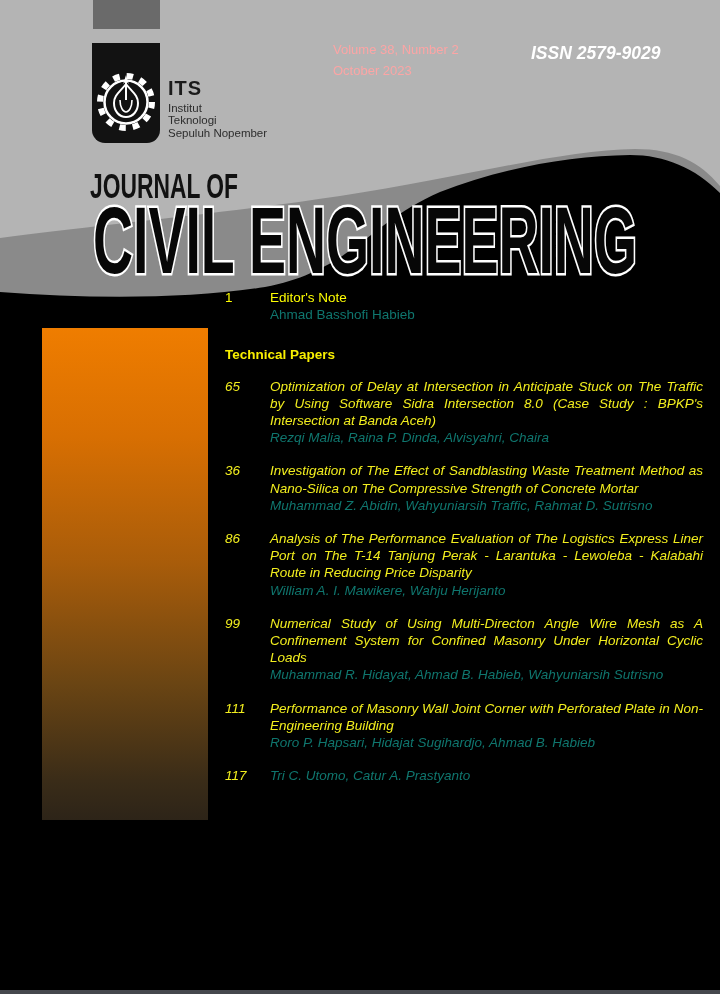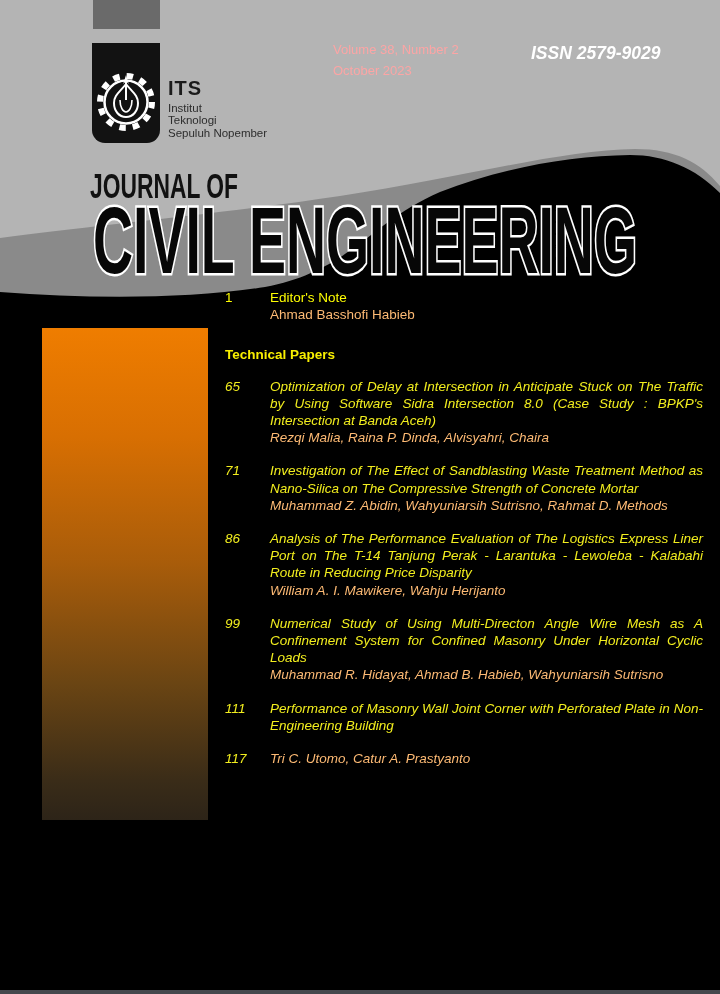--- a/index.html
+++ b/index.html
@@ -25,21 +25,21 @@
             background:linear-gradient(to bottom,#ef7d00 0%,#d86f02 22%,#a85c0a 48%,
                        #6b4513 72%,#3a2c18 92%,#2d2418 100%);}
 
   
   #toc{left:225px;top:289px;width:478px;color:#f2ee1e;font-size:13.5px;
        line-height:17.2px;}
   .row{display:flex;}
   .num{width:45px;flex-shrink:0;}
   .txt{flex:1;}
   .title{text-align:justify;}
-  .authors{color:#fdba74;}
+  .authors{color:#0f766e;}
   .paper{font-style:italic;margin-top:16px;}
   .paper.first{margin-top:14px;}
   #section-label{margin-top:23px;font-weight:bold;color:#f8ef00;}
   #editor-row .num, #editor-row .title{color:#fdfd02;text-align:left;}
 
   #bottom-strip{left:0;top:990px;width:720px;height:4px;background:#45484d;}
 </style>
 </head>
 <body>
 
@@ -96,24 +96,24 @@
 
   <div class="row paper first">
     <div class="num">65</div>
     <div class="txt">
       <div class="title">Optimization of Delay at Intersection in Anticipate Stuck on The Traffic by Using Software Sidra Intersection 8.0 (Case Study : BPKP's Intersection at Banda Aceh)</div>
       <div class="authors">Rezqi Malia, Raina P. Dinda, Alvisyahri, Chaira</div>
     </div>
   </div>
 
   <div class="row paper">
-    <div class="num">71</div>
+    <div class="num">36</div>
     <div class="txt">
       <div class="title">Investigation of The Effect of Sandblasting Waste Treatment Method as Nano-Silica on The Compressive Strength of Concrete Mortar</div>
-      <div class="authors">Muhammad Z. Abidin, Wahyuniarsih Sutrisno, Rahmat D. Methods</div>
+      <div class="authors">Muhammad Z. Abidin, Wahyuniarsih Traffic, Rahmat D. Sutrisno</div>
     </div>
   </div>
 
 
   <div class="row paper">
     <div class="num">86</div>
     <div class="txt">
       <div class="title">Analysis of The Performance Evaluation of The Logistics Express Liner Port on The T-14 Tanjung Perak - Larantuka - Lewoleba - Kalabahi Route in Reducing Price Disparity</div>
       <div class="authors">William A. I. Mawikere, Wahju Herijanto</div>
     </div>
@@ -124,20 +124,21 @@
     <div class="txt">
       <div class="title">Numerical Study of Using Multi-Directon Angle Wire Mesh as A Confinement System for Confined Masonry Under Horizontal Cyclic Loads</div>
       <div class="authors">Muhammad R. Hidayat, Ahmad B. Habieb, Wahyuniarsih Sutrisno</div>
     </div>
   </div>
 
   <div class="row paper">
     <div class="num">111</div>
     <div class="txt">
       <div class="title">Performance of Masonry Wall Joint Corner with Perforated Plate in Non-Engineering Building</div>
+      <div class="authors">Roro P. Hapsari, Hidajat Sugihardjo, Ahmad B. Habieb</div>
     </div>
   </div>
 
   <div class="row paper">
     <div class="num">117</div>
     <div class="txt">
       <div class="authors">Tri C. Utomo, Catur A. Prastyanto</div>
     </div>
   </div>
 

